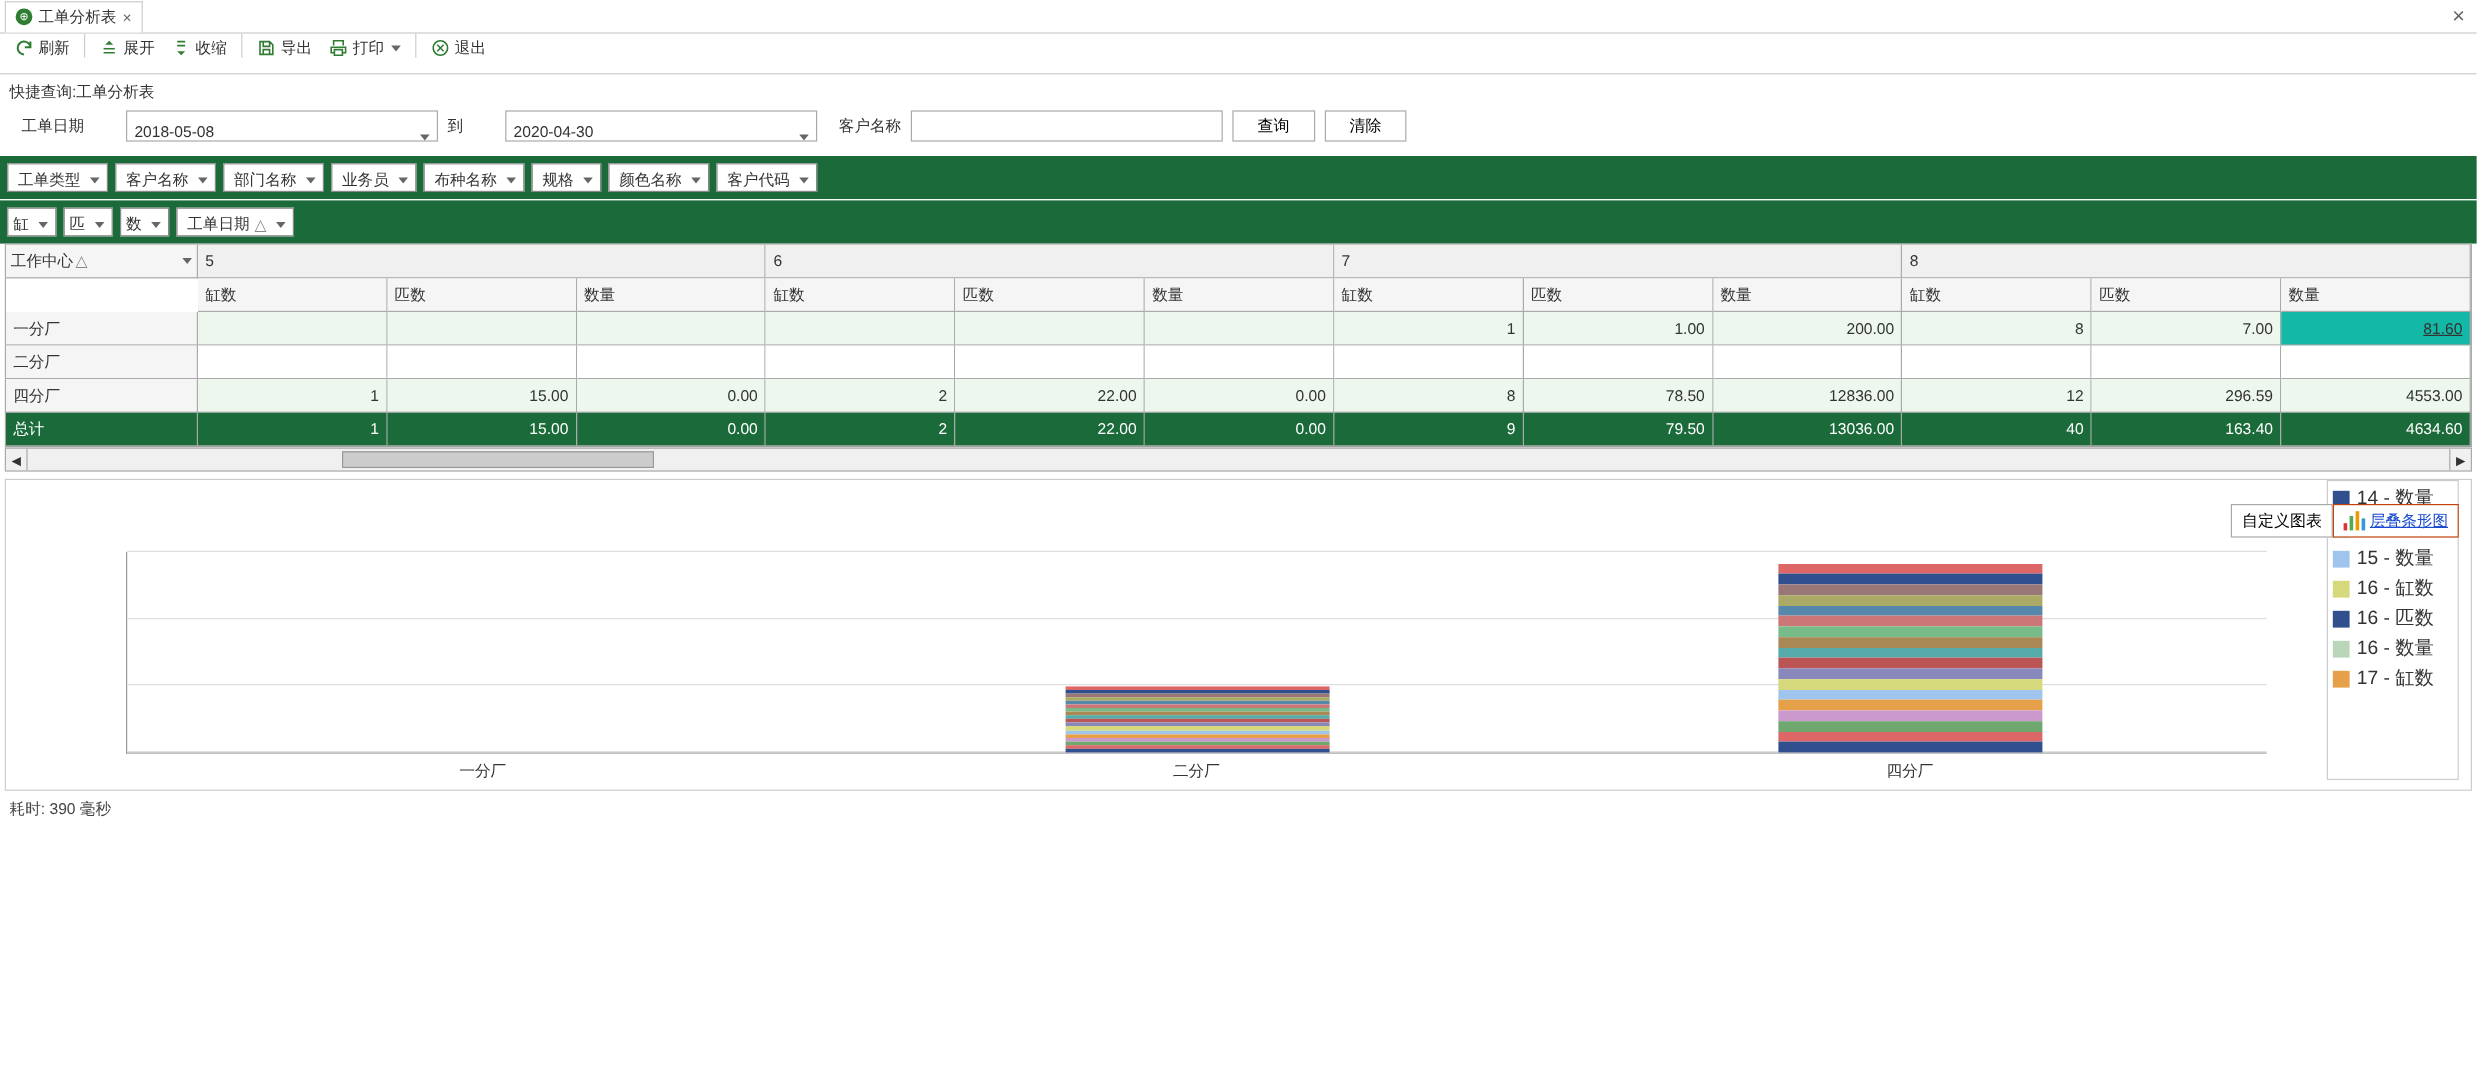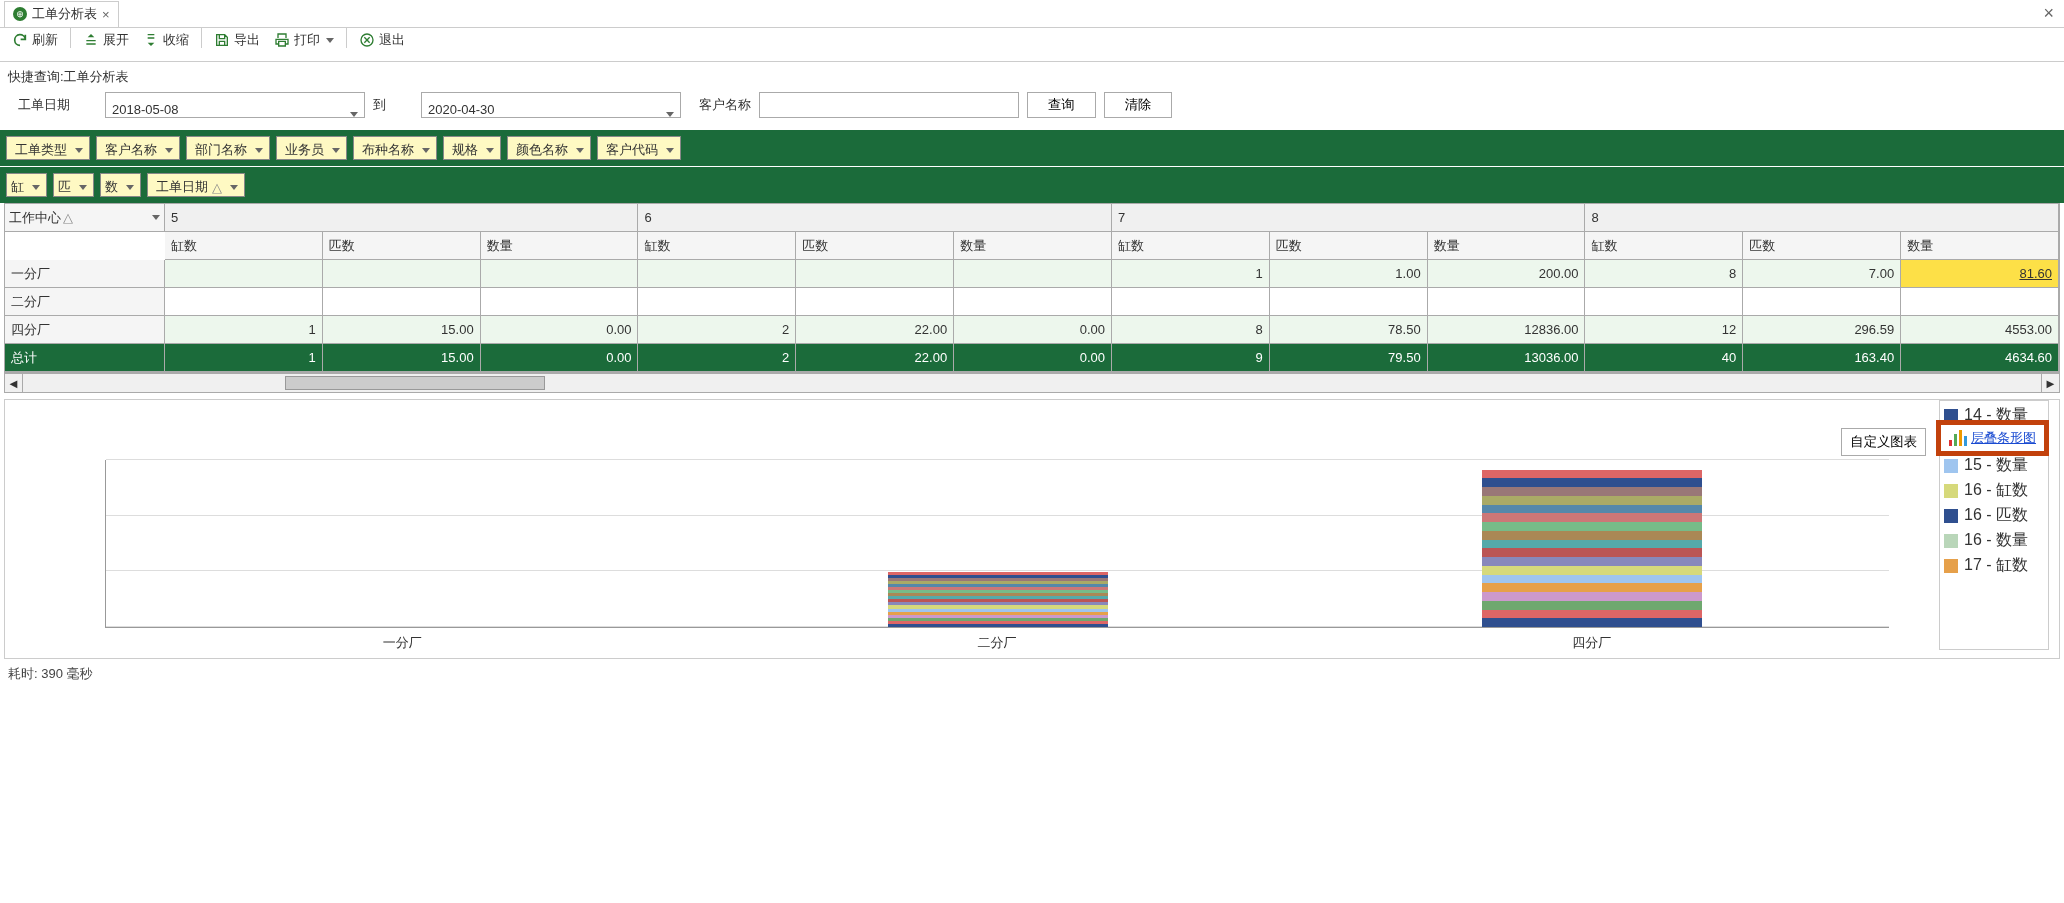--- a/index.html
+++ b/index.html
@@ -24,21 +24,21 @@
 .query-title { padding: 6px 8px 2px; }
 .query-row { display: flex; align-items: center; padding: 4px 8px 12px; gap: 8px; }
 .query-row label { margin-left: 10px; }
 .date-input, .text-input { height: 26px; border: 1px solid #aaa; padding: 0 6px; background: #fff; }
 .date-input { width: 260px; display: flex; align-items: flex-end; justify-content: space-between; margin-left: 27px; }
 .text-input { width: 260px; }
 .btn { height: 26px; padding: 0 20px; border: 1px solid #aaa; background: #fff; cursor: pointer; }
 
 
 .filter-bar { background: #1b6b3a; padding: 6px; display: flex; gap: 6px; flex-wrap: wrap; }
-.filter-chip { background: #fef9c3; border: 1px solid #888; height: 24px; display: flex; align-items: center; padding: 4px 4px 0 8px; gap: 4px; cursor: pointer; }
+.filter-chip { background: #ffffff; border: 1px solid #888; height: 24px; display: flex; align-items: center; padding: 4px 4px 0 8px; gap: 4px; cursor: pointer; }
 .filter-chip .dd { width: 14px; display: flex; justify-content: center; }
 .filter-chip .tri { width: 10px; color: #888; }
 .filter-sep { height: 1px; background: #fff; margin: 0; }
 .second-row { background: #1b6b3a; padding: 6px; display: flex; gap: 6px; }
 
 
 .grid-wrap { border: 1px solid #aaa; margin: 0 4px; }
 .grid { display: grid; grid-template-columns: 160px repeat(12, 1fr); width: 100%; }
 .hdr, .cell { border-right: 1px solid #aaa; border-bottom: 1px solid #aaa; padding: 4px 6px; height: 28px; display: flex; align-items: center; overflow: hidden; white-space: nowrap; }
 .hdr { background: #f5f5f5; }
@@ -48,23 +48,23 @@
 .num { justify-content: flex-end; }
 
 
 .hscroll { height: 20px; border: 1px solid #aaa; margin: 0 4px; display: flex; align-items: center; background: #f0f0f0; position: relative; }
 .hscroll .arrow { width: 18px; height: 100%; display: flex; align-items: center; justify-content: center; border-right: 1px solid #aaa; cursor: pointer; }
 .hscroll .arrow.right { border-right: none; border-left: 1px solid #aaa; }
 .hscroll .thumb { position: absolute; left: 280px; width: 260px; height: 14px; background: #ccc; border: 1px solid #999; }
 
 
 .chart-panel { margin: 6px 4px 0; border: 1px solid #ccc; position: relative; height: 260px; padding: 10px 20px 10px 60px; }
-.chart-controls { position: absolute; right: 10px; top: 20px; display: flex; gap: 10px; align-items: flex-end; z-index: 2; }
+.chart-controls { position: absolute; right: 10px; top: 20px; display: flex; gap: 0; align-items: flex-start; z-index: 2; }
 .ctrl-btn { border: 1px solid #aaa; background: #fff; padding: 4px 8px; cursor: pointer; }
-.ctrl-link { border: 5px solid #c2410c; background: #fff; padding: 4px 8px; display: flex; align-items: center; gap: 4px; }
+.ctrl-link { border: 1px solid #c2410c; background: #fff; padding: 4px 8px; display: flex; align-items: center; gap: 4px; }
 .ctrl-link a { color: #1a4bd1; }
 .mini-bars { width: 18px; height: 16px; display: flex; align-items: flex-end; gap: 2px; }
 .mini-bars span { width: 4px; }
 .legend { position: absolute; right: 10px; top: 0px; width: 110px; border: 1px solid #ccc; background: #fff; font-size: 16px; padding: 2px; overflow: hidden; height: 250px; }
 .legend-item { display: flex; align-items: center; gap: 6px; padding: 2px 2px; }
 .swatch { width: 14px; height: 14px; }
 
 .plot { position: absolute; left: 100px; right: 170px; top: 60px; bottom: 30px; border-left: 1px solid #999; border-bottom: 1px solid #999; }
 .yaxis { position: absolute; left: 10px; top: 60px; bottom: 30px; width: 85px; display: flex; flex-direction: column; justify-content: space-between; text-align: right; font-size: 12px; }
 .gridline { position: absolute; left: 0; right: 0; border-top: 1px solid #ddd; }
@@ -292,21 +292,21 @@
       </div>
       <div class="cell num" style="background: rgb(237, 247, 237);">
         <span>200.00</span>
       </div>
       <div class="cell num" style="background: rgb(237, 247, 237);">
         <span>8</span>
       </div>
       <div class="cell num" style="background: rgb(237, 247, 237);">
         <span>7.00</span>
       </div>
-      <div class="cell num" style="background: #fde047; text-decoration: underline;">
+      <div class="cell num" style="background: #14b8a6; text-decoration: underline;">
         <span>81.60</span>
       </div>
       <div class="hdr">二分厂</div>
       <div class="cell num" style="background: rgb(255, 255, 255);">
         <span></span>
       </div>
       <div class="cell num" style="background: rgb(255, 255, 255);">
         <span></span>
       </div>
       <div class="cell num" style="background: rgb(255, 255, 255);">

